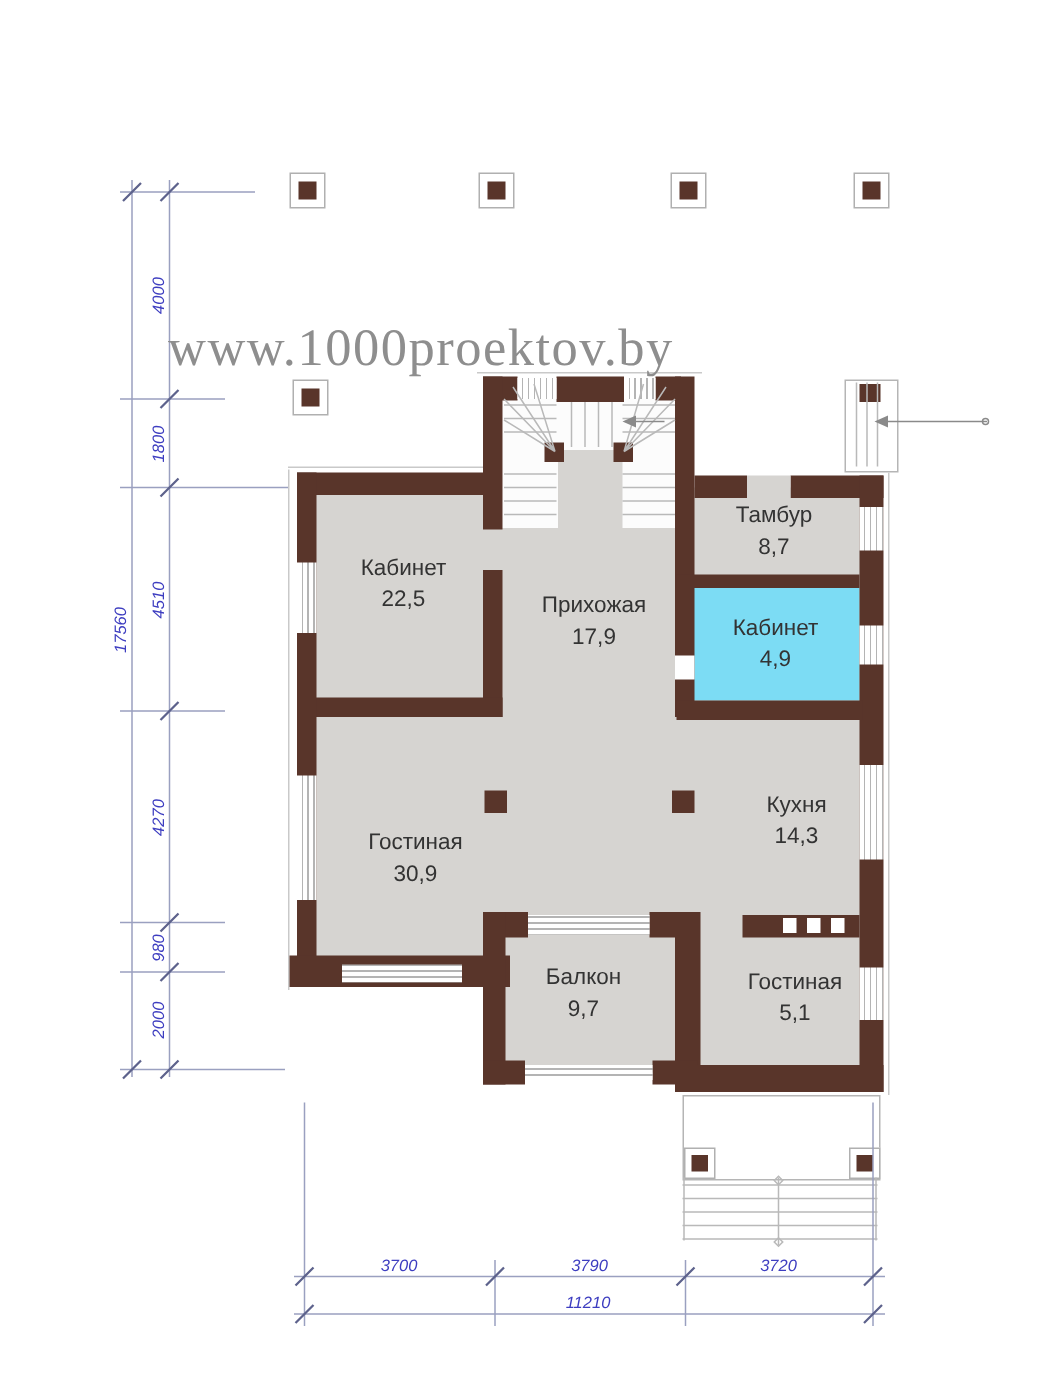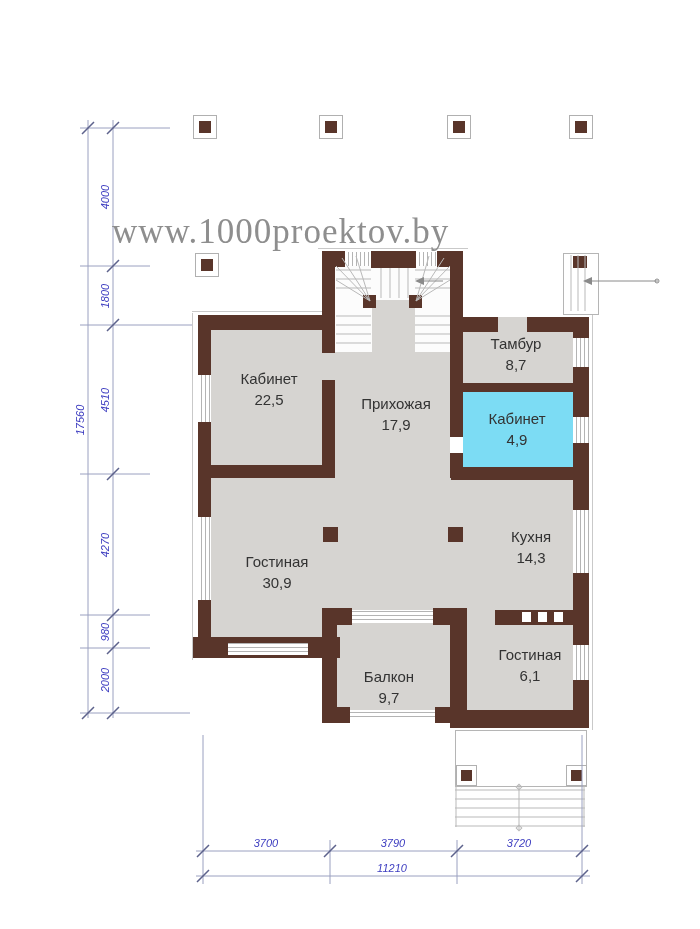--- a/index.html
+++ b/index.html
@@ -205,24 +205,24 @@
     <span>4,9</span>
   </div>
   <div class="roomlbl" style="left:277px;top:551px;">
     <span>Гостиная</span><br>
     <span>30,9</span>
   </div>
   <div class="roomlbl" style="left:531px;top:526px;">
     <span>Кухня</span><br>
     <span>14,3</span>
   </div>
-  <div class="roomlbl" style="left:389px;top:641px;margin-top:25px;">
+  <div class="roomlbl" style="left:389px;top:641px;">
     <span>Балкон</span><br>
     <span>9,7</span>
   </div>
   <div class="roomlbl" style="left:530px;top:644px;">
     <span>Гостиная</span><br>
-    <span>6,1</span>
+    <span>5,1</span>
   </div>
 
   <div class="watermark" style="left:112px;top:212px;">www.1000proektov.by</div>
 
 </div>
 
 </body></html>

